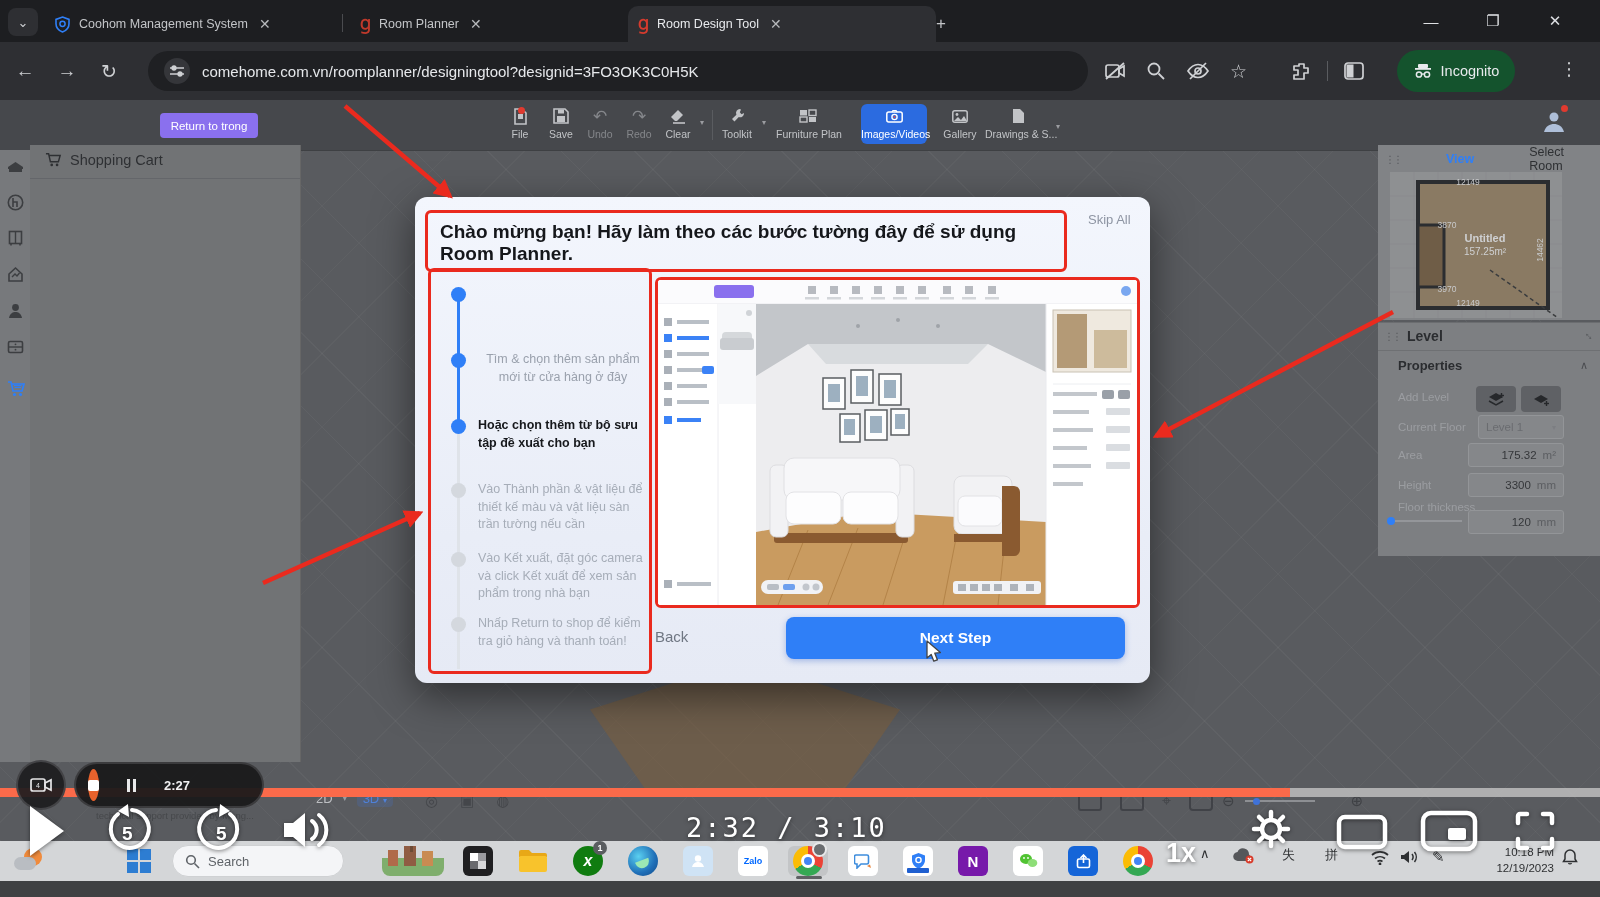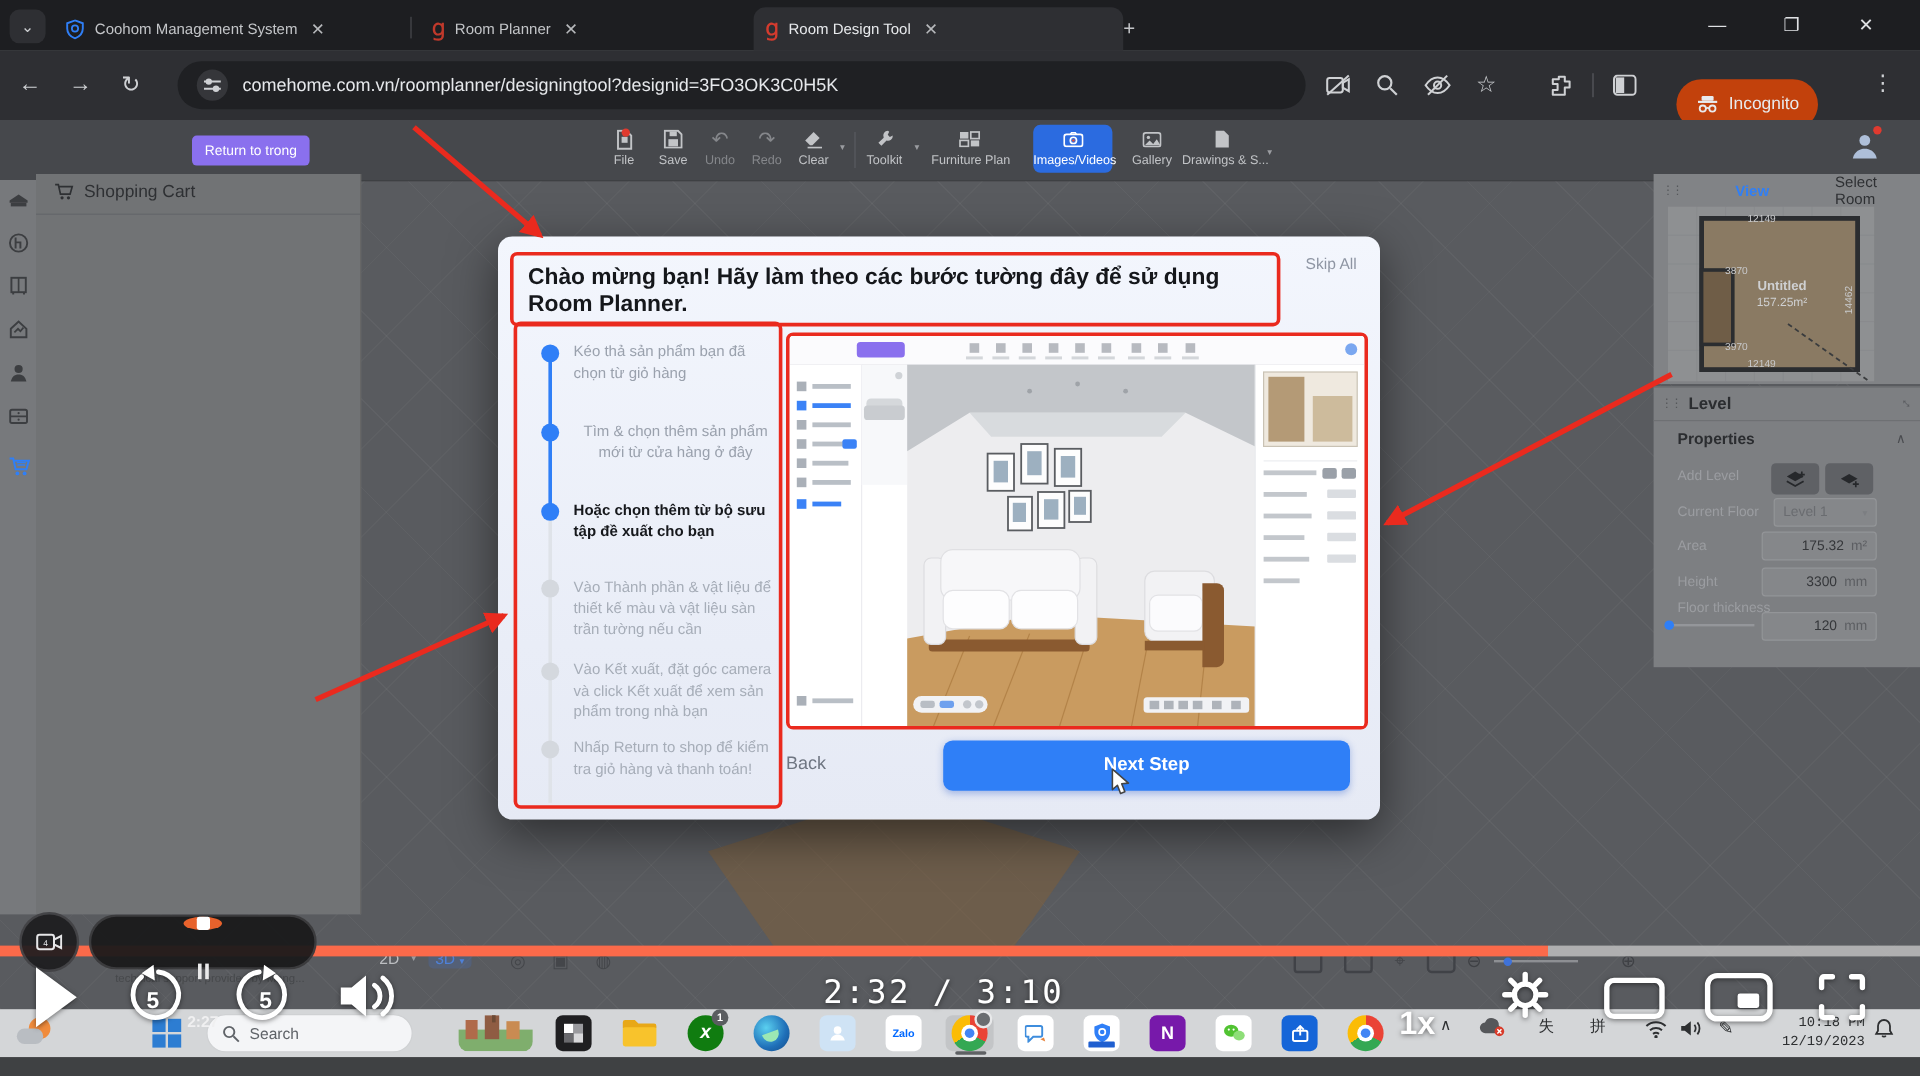--- a/index.html
+++ b/index.html
@@ -17,21 +17,21 @@
   .tab .close{color:#b7b9bc;font-size:14px;width:18px;height:18px;display:flex;align-items:center;justify-content:center;border-radius:50%;}
   .tabdiv{position:absolute;top:14px;width:1px;height:18px;background:#4a4b4f;}
   .tabsearch{position:absolute;left:8px;top:8px;width:30px;height:28px;border-radius:8px;background:#2e2f33;
     color:#cfd1d4;display:flex;align-items:center;justify-content:center;font-size:13px;}
   .winctl{position:absolute;top:0;height:42px;width:46px;display:flex;align-items:center;justify-content:center;color:#dfe1e4;font-size:15px;}
   .urlrow{position:absolute;left:0;top:42px;width:1600px;height:58px;background:#2e2f33;display:flex;align-items:center;}
   .navbtn{width:34px;height:34px;margin-left:8px;display:flex;align-items:center;justify-content:center;color:#cfd1d4;font-size:19px;}
   .omni{position:absolute;left:148px;top:51px;width:940px;height:40px;background:#1f2023;border-radius:20px;
     display:flex;align-items:center;color:#e6e8eb;font-size:15px;gap:12px;padding-left:14px;box-sizing:border-box;}
   .omni-icons{position:absolute;top:51px;height:40px;display:flex;align-items:center;gap:18px;color:#cfd1d4;}
-  .incog{position:absolute;left:1397px;top:66px;width:118px;height:42px;border-radius:21px;background:#c2410c;
+  .incog{position:absolute;left:1397px;top:50px;width:118px;height:42px;border-radius:21px;background:#14532d;
     display:flex;align-items:center;justify-content:center;gap:8px;color:#e8eaed;font-size:14.5px;}
   svg.cicon{display:block;}
 
   
   .canvas{position:absolute;left:0;top:100px;width:1600px;height:741px;background:#595b5f;
     background-image:repeating-linear-gradient(45deg,rgba(255,255,255,.035) 0 1px,transparent 1px 52px),
                      repeating-linear-gradient(-45deg,rgba(255,255,255,.028) 0 1px,transparent 1px 52px);}
   .floor-dim{position:absolute;left:590px;top:660px;width:310px;height:130px;background:rgba(125,94,58,.55);
     clip-path:polygon(50% 0,100% 38%,82% 100%,18% 100%,0 38%);}
   .topbar{position:absolute;left:0;top:100px;width:1600px;height:50px;background:#46484c;border-bottom:1px solid #3e4043;}
@@ -96,38 +96,38 @@
   .progress-orange{position:absolute;left:0;top:788px;width:1290px;height:9px;background:#fb6a4a;z-index:30;}
   .progress-gray{position:absolute;left:1290px;top:788px;width:310px;height:9px;background:rgba(190,190,190,.85);z-index:30;}
   .pctl{position:absolute;z-index:40;color:#fff;filter:drop-shadow(0 1px 2px rgba(0,0,0,.5));}
   .ptime{font-family:"DejaVu Sans Mono",monospace;font-size:27px;letter-spacing:2px;}
   .playtri{width:0;height:0;border-left:34px solid #fff;border-top:25px solid transparent;border-bottom:25px solid transparent;}
 
   
   .reccircle{position:absolute;left:16px;top:760px;width:46px;height:46px;border-radius:50%;background:rgba(28,28,30,.92);
     display:flex;align-items:center;justify-content:center;z-index:35;border:2px solid rgba(90,90,94,.6);}
   .recpill{position:absolute;left:74px;top:762px;width:190px;height:46px;border-radius:24px;background:rgba(25,25,27,.94);
-    display:flex;align-items:center;gap:28px;padding:0 12px;box-sizing:border-box;z-index:35;border:2px solid rgba(90,90,94,.5);flex-direction:column;}
+    display:flex;align-items:center;gap:28px;padding:0 12px;box-sizing:border-box;z-index:35;border:2px solid rgba(90,90,94,.5);}
   .recstop{width:32px;height:32px;border-radius:50%;background:#e8622c;display:flex;align-items:center;justify-content:center;}
   .recstop .sq{width:11px;height:11px;border-radius:2px;background:#fff;}
   .pausebars{display:flex;gap:3px;}
   .pausebars i{display:block;width:3px;height:13px;background:#e9e9ea;}
   .rectime{color:#f0f0f1;font-size:13px;font-weight:bold;}
   .recdiv{width:1px;height:20px;background:#55565a;}
   .recnote{position:absolute;left:96px;top:810px;font-size:9.5px;color:#46484b;z-index:34;white-space:nowrap;}
 
   
   .taskbar{position:absolute;left:0;top:841px;width:1600px;height:40px;background:#d4d6d8;z-index:20;}
   .taskbar-bottom{position:absolute;left:0;top:881px;width:1600px;height:16px;background:#3f4143;z-index:20;}
   .tbicon{position:absolute;top:846px;width:30px;height:30px;z-index:21;border-radius:6px;}
   .runbar{position:absolute;top:876px;height:3px;border-radius:2px;background:#8a8c8e;z-index:22;}
   .searchpill{position:absolute;left:172px;top:845px;width:172px;height:32px;background:#f4f5f7;border:1px solid #cfd1d3;
     border-radius:16px;display:flex;align-items:center;gap:8px;padding:0 12px;box-sizing:border-box;z-index:21;color:#5f6368;font-size:13px;}
   .tray{position:absolute;top:846px;z-index:21;color:#2e3032;font-size:13px;}
-  .clock{position:absolute;left:1462px;top:845px;width:92px;text-align:right;font-size:11.5px;color:#2e3032;line-height:1.35;z-index:21;font-family:Liberation Mono, monospace;}
+  .clock{position:absolute;left:1462px;top:845px;width:92px;text-align:right;font-size:11.5px;color:#2e3032;line-height:1.35;z-index:21;}
   .appsq{display:flex;align-items:center;justify-content:center;width:30px;height:30px;border-radius:6px;box-sizing:border-box;}
 </style>
 </head>
 <body>
 
 <div class="page">
 
   <div class="titlebar">
     <div class="tabsearch">⌄</div>
     <div class="tab" style="left:44px;width:290px;">
@@ -499,21 +499,20 @@
   <div class="modal">
     <div class="redbox mtitle">
       <span>Chào mừng bạn! Hãy làm theo các bước tường đây để sử dụng Room Planner.</span>
     </div>
     <span class="skipall">Skip All</span>
 
     <div class="redbox stepsbox">
       <div class="stepline" style="top:30px;height:128px;background:#2f7ff7;"></div>
       <div class="stepline" style="top:158px;height:240px;background:#dfe3e9;"></div>
       <span class="sdot" style="top:16px;background:#2f7ff7;"></span>
-      <div class="stext st-done" style="top:14px;">Kéo thả sản phẩm bạn đã chọn từ giỏ hàng</div>
       <span class="sdot" style="top:82px;background:#2f7ff7;"></span>
       <div class="stext st-done" style="top:80px;text-align:center;">Tìm &amp; chọn thêm sản phẩm mới từ cửa hàng ở đây</div>
       <span class="sdot" style="top:148px;background:#2f7ff7;"></span>
       <div class="stext st-cur" style="top:146px;">Hoặc chọn thêm từ bộ sưu tập đề xuất cho bạn</div>
       <span class="sdot" style="top:212px;background:#d4d8de;"></span>
       <div class="stext st-next" style="top:210px;">Vào Thành phần &amp; vật liệu để thiết kế màu và vật liệu sàn trần tường nếu cần</div>
       <span class="sdot" style="top:281px;background:#d4d8de;"></span>
       <div class="stext st-next" style="top:279px;">Vào Kết xuất, đặt góc camera và click Kết xuất để xem sản phẩm trong nhà bạn</div>
       <span class="sdot" style="top:346px;background:#d4d8de;"></span>
       <div class="stext st-next" style="top:344px;">Nhấp Return to shop để kiểm tra giỏ hàng và thanh toán!</div>

